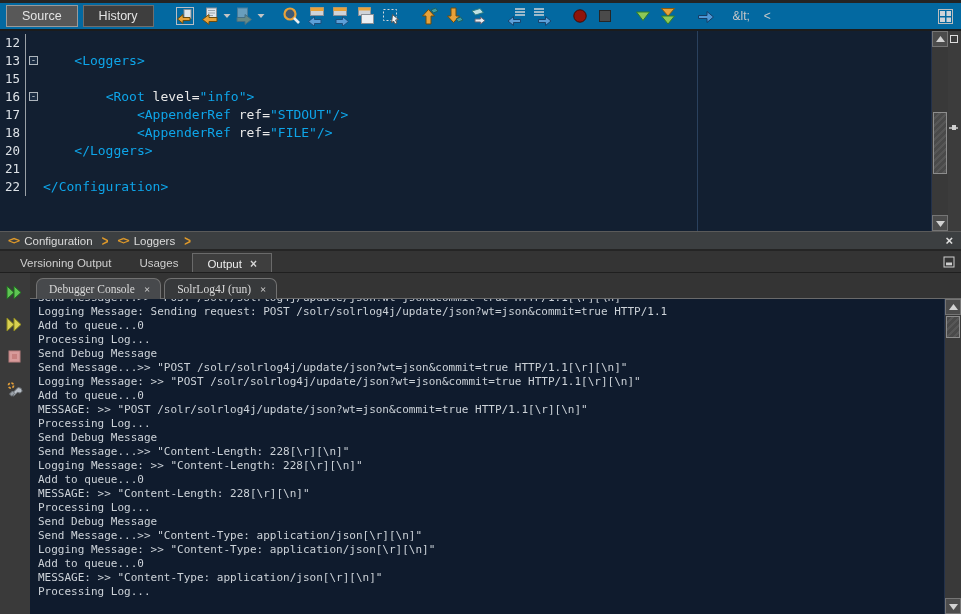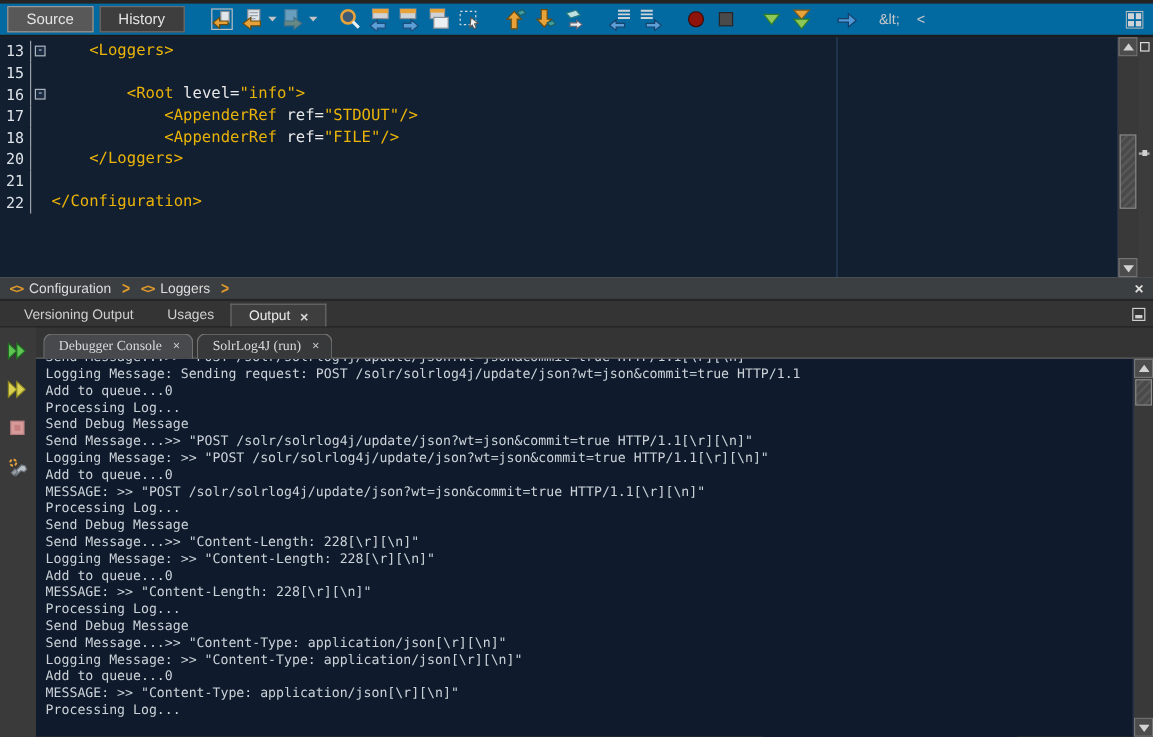--- a/index.html
+++ b/index.html
@@ -49,21 +49,21 @@
   .row-hl .row-body { background:#1d3a55; }
   .fold-col { width:17px; flex:0 0 auto; position:relative; }
   .fold-box {
     position:absolute; left:3px; top:4px; width:9px; height:9px;
     border:1px solid #aeb6bd; background:#1b2c42; color:#d5dbe1;
     font-size:9px; line-height:7px; text-align:center; font-family:"DejaVu Sans Mono", monospace;
   }
   .code-pre {
     white-space:pre; font-family:"DejaVu Sans Mono", monospace; font-size:13px; color:#e8e8e8;
   }
-  .seg-y { color:#eab308; }
+  .seg-y { color:#0ea5e9; }
   .seg-w { color:#e9e9e9; }
   .seg-p { color:#e9e9e9; }
   .seg-m { background:#3e8852; color:#0d1f2e; }
 
   
   .vscroll { width:17px; flex:0 0 auto; background:#3d3d3d; border-left:1px solid #23314a; display:flex; flex-direction:column; }
   .vs-btn { height:16px; flex:0 0 auto; background:#4c4c4c; border:1px solid #757575; display:flex; align-items:center; justify-content:center; }
   .vs-track { flex:1; position:relative; background:#393939; }
   .vs-thumb {
     position:absolute; left:1px; right:1px; border:1px solid #8d8d8d;
@@ -255,20 +255,27 @@
           <rect x="2" y="2" width="5" height="5" fill="#cfd3d8"></rect>
           <rect x="8.5" y="2" width="4.5" height="5" fill="#cfd3d8"></rect>
           <rect x="2" y="8.5" width="5" height="4.5" fill="#cfd3d8"></rect>
           <rect x="8.5" y="8.5" width="4.5" height="4.5" fill="#cfd3d8"></rect>
         </svg>
     </span>
   </div>
 
   <div class="editor">
     <div class="editor-main" id="editor-lines">
+        <div class="code-row">
+          <div class="gutter-num">12</div>
+          <div class="row-body">
+            <div class="fold-col"></div>
+            <span class="code-pre"></span>
+          </div>
+        </div>
         <div class="code-row">
           <div class="gutter-num">13</div>
           <div class="row-body">
             <div class="fold-col">
               <div class="fold-box">-</div>
             </div>
             <span class="code-pre"><span class="seg-y">    &lt;Loggers&gt;</span></span>
           </div>
         </div>
         <div class="code-row">

